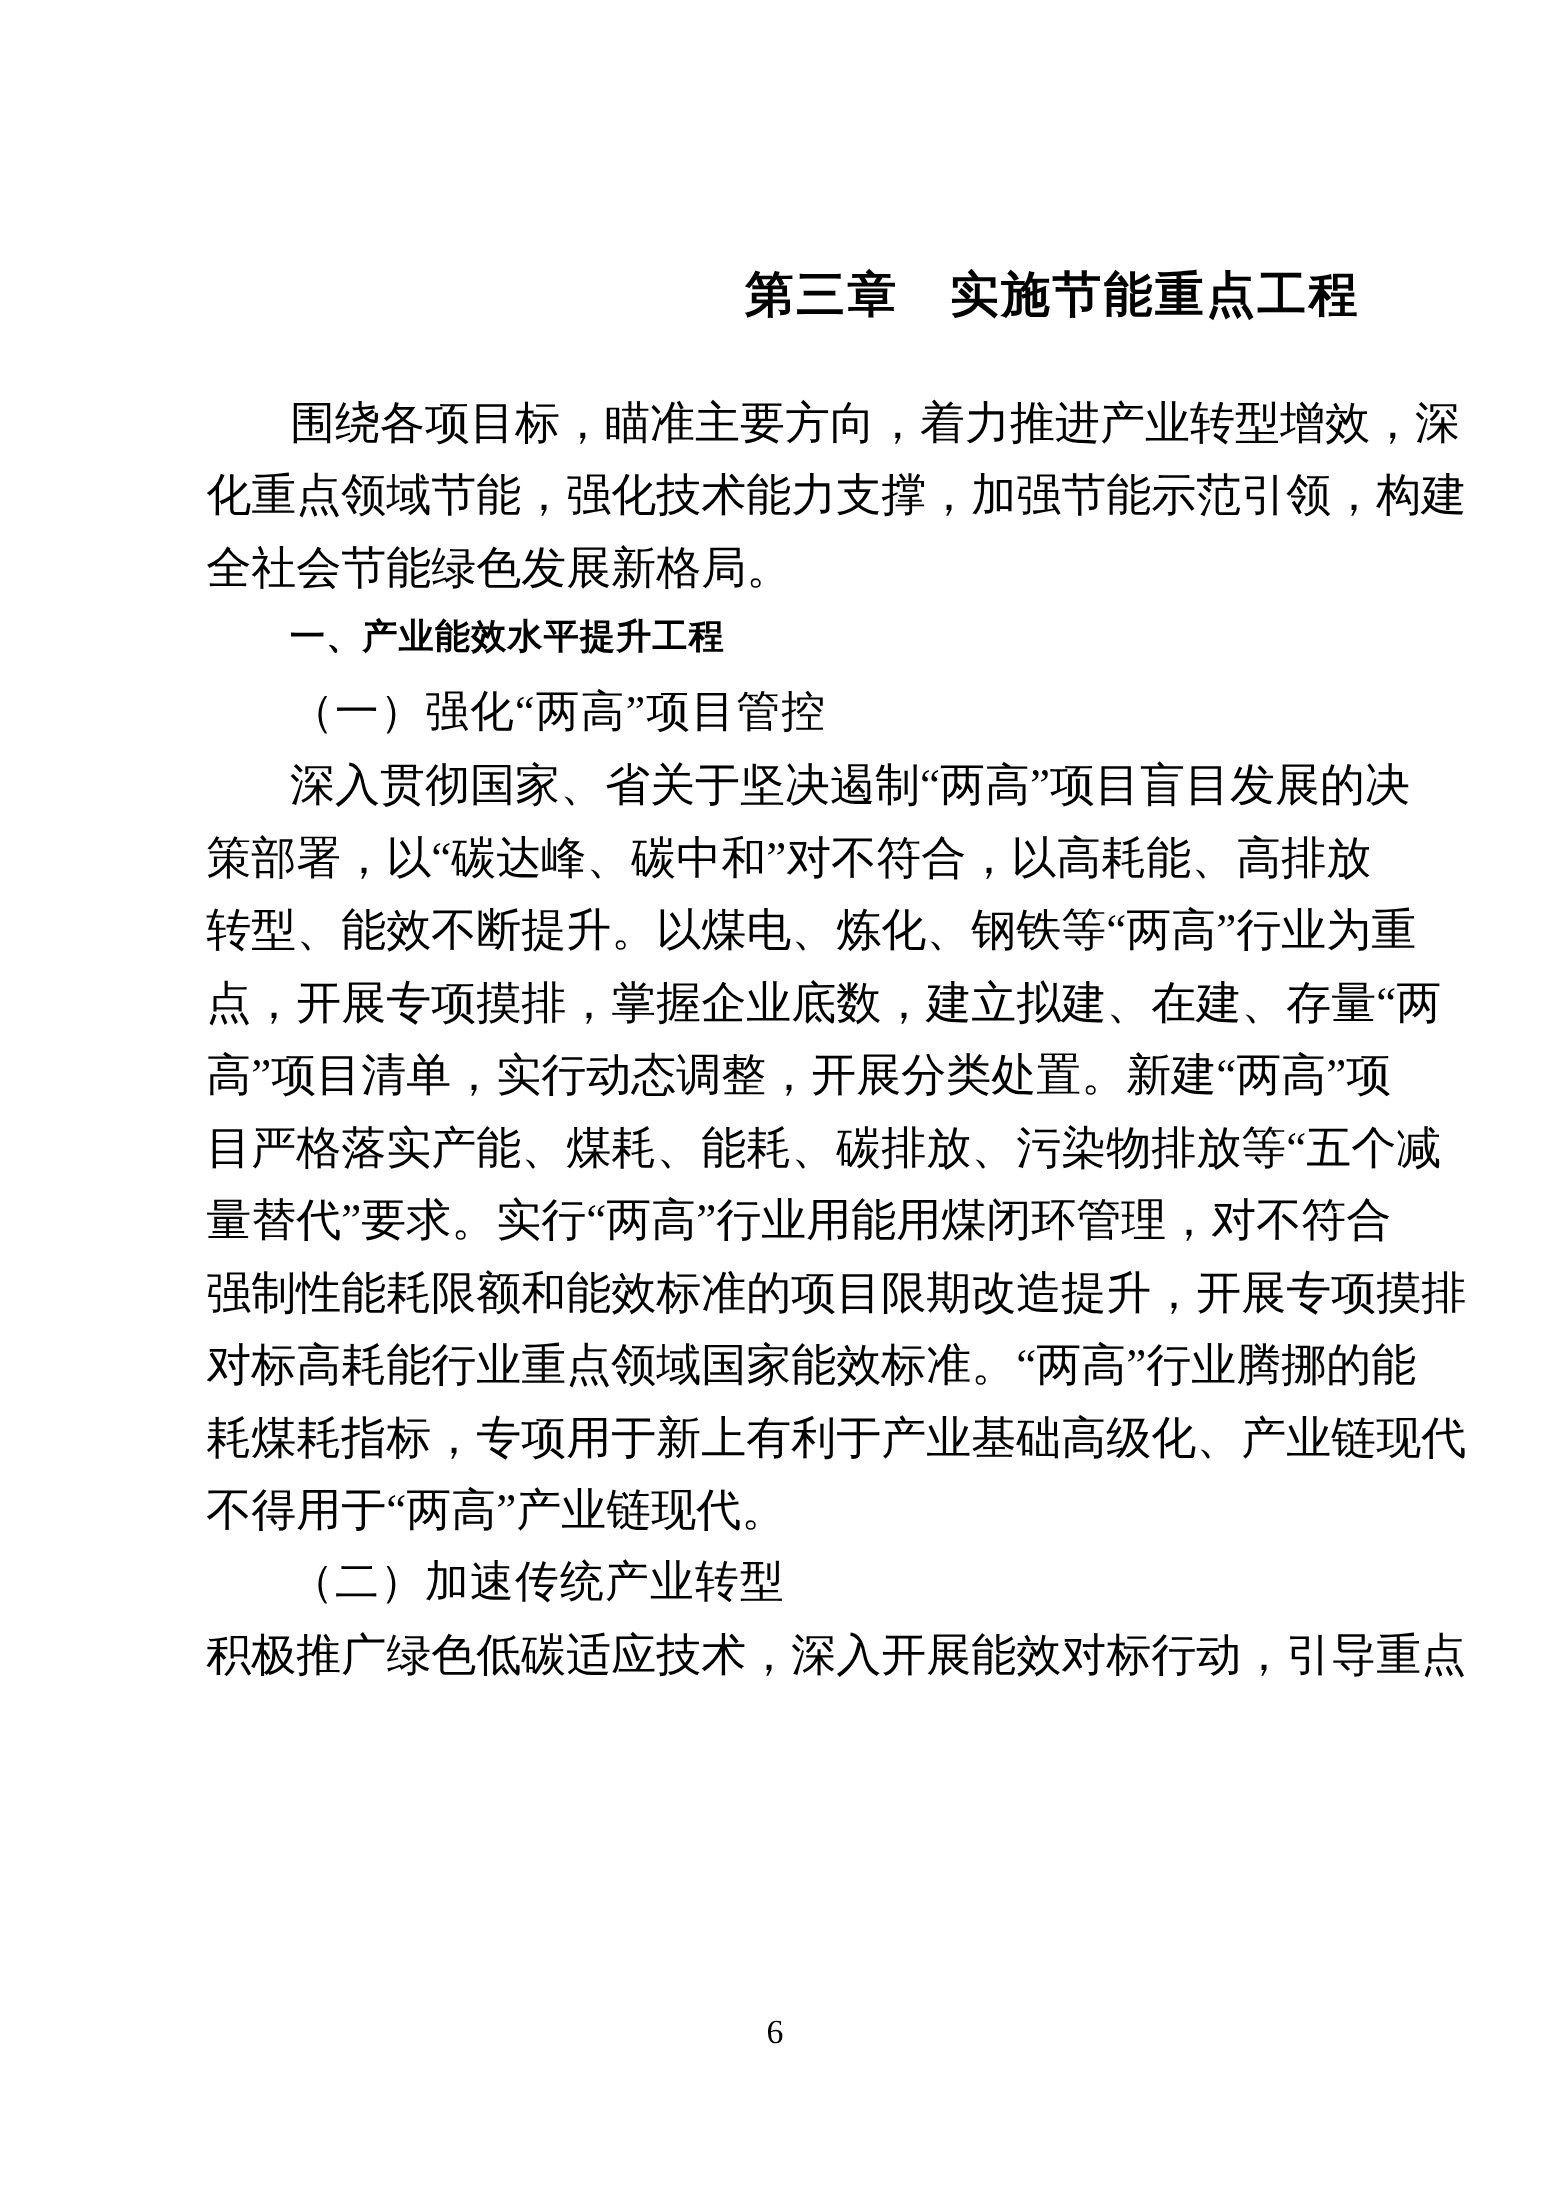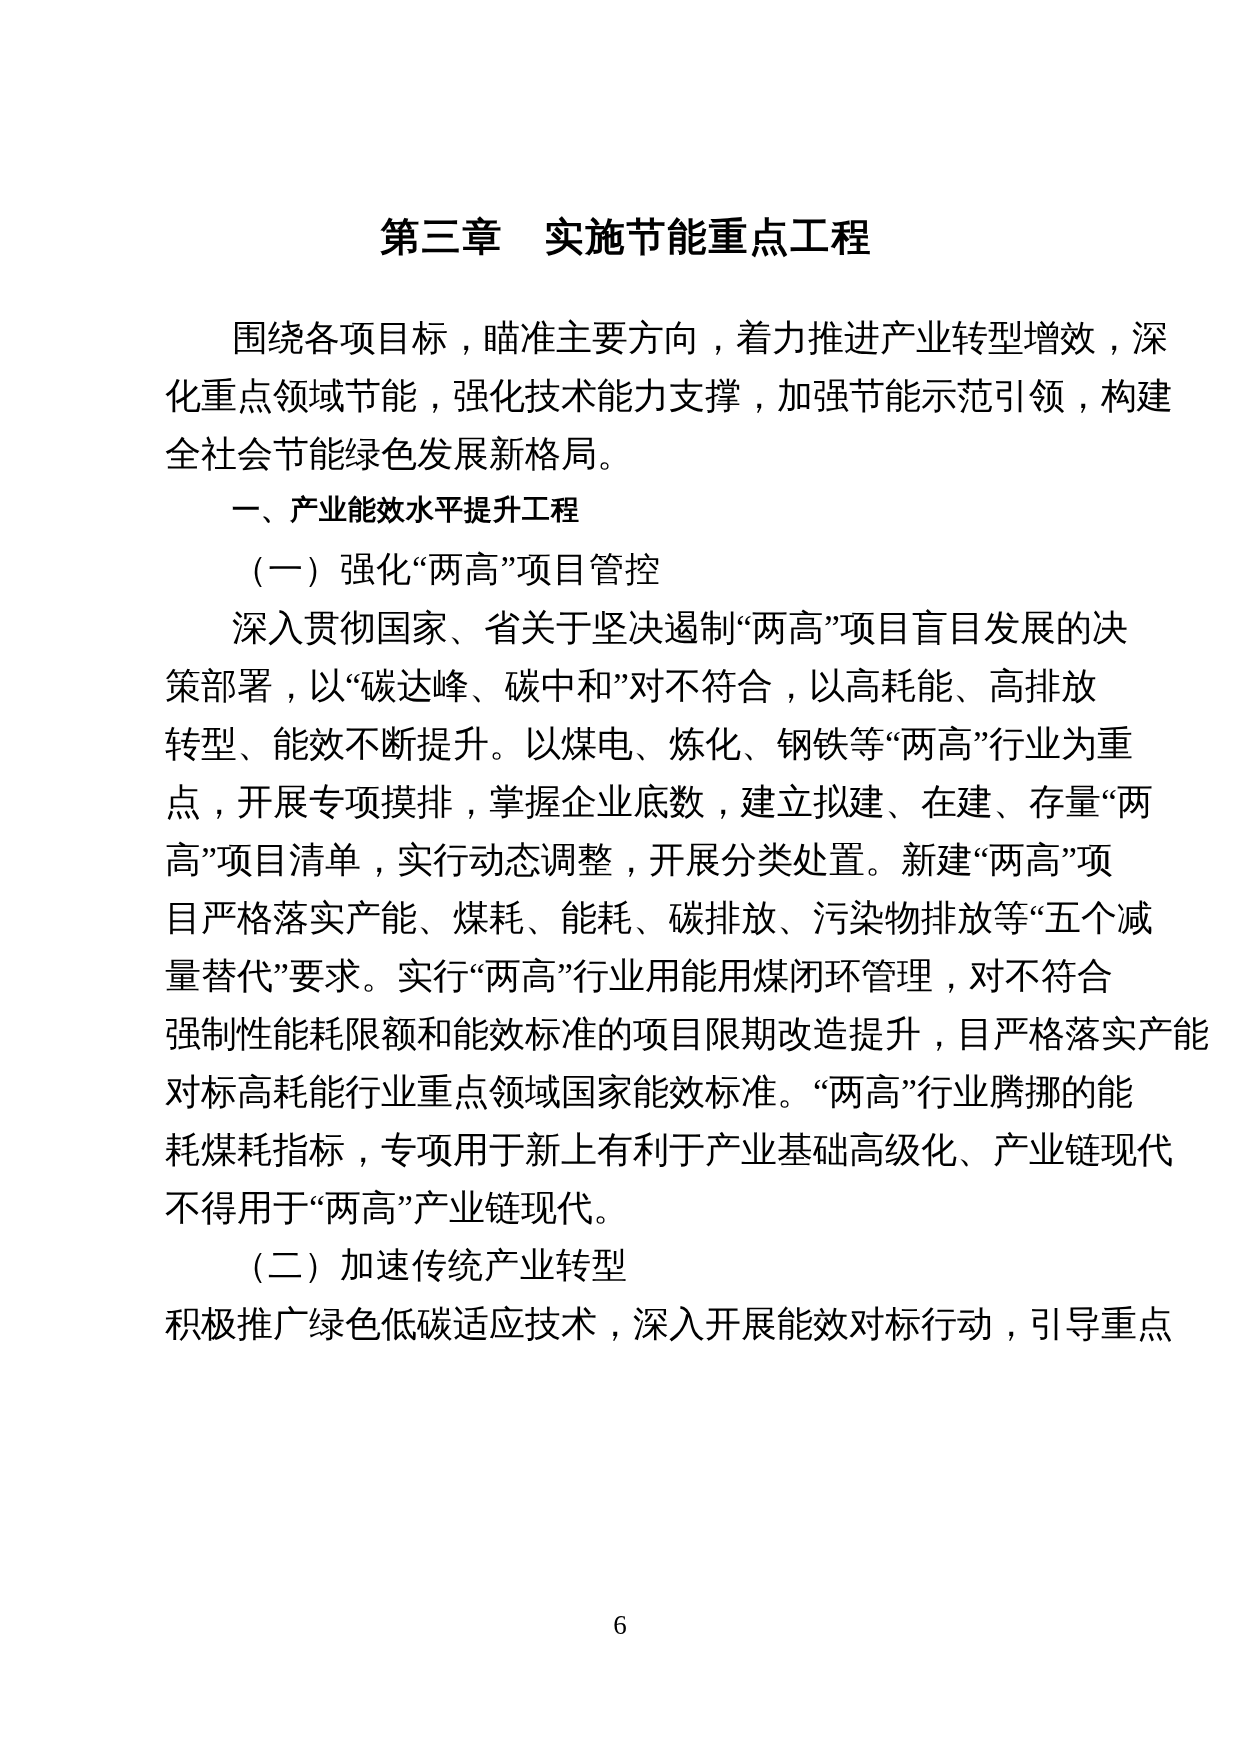--- a/index.html
+++ b/index.html
@@ -14,21 +14,21 @@
     background: #ffffff;
     color: #000000;
     font-family: "Liberation Serif", serif;
     overflow: hidden;
   }
   .doc-title {
     position: absolute;
     top: 208px;
     left: 165px;
     width: 923px;
-    text-align: center;
+    text-align: right;
     font-family: "Liberation Sans", sans-serif;
     font-weight: 700;
     font-size: 39px;
     line-height: 58px;
     letter-spacing: 2px;
     white-space: pre;
   }
   .textcol {
     position: absolute;
     left: 165px;
@@ -89,21 +89,21 @@
 
     <div class="tline h2 indent">（一）强化“两高”项目管控</div>
 
     <div class="tline indent">深入贯彻国家、省关于坚决遏制“两高”项目盲目发展的决</div>
     <div class="tline">策部署，以“碳达峰、碳中和”对不符合，以高耗能、高排放</div>
     <div class="tline">转型、能效不断提升。以煤电、炼化、钢铁等“两高”行业为重</div>
     <div class="tline">点，开展专项摸排，掌握企业底数，建立拟建、在建、存量“两</div>
     <div class="tline">高”项目清单，实行动态调整，开展分类处置。新建“两高”项</div>
     <div class="tline">目严格落实产能、煤耗、能耗、碳排放、污染物排放等“五个减</div>
     <div class="tline">量替代”要求。实行“两高”行业用能用煤闭环管理，对不符合</div>
-    <div class="tline">强制性能耗限额和能效标准的项目限期改造提升，目严格落实产能</div>
+    <div class="tline">强制性能耗限额和能效标准的项目限期改造提升，开展专项摸排</div>
     <div class="tline">对标高耗能行业重点领域国家能效标准。“两高”行业腾挪的能</div>
     <div class="tline">耗煤耗指标，专项用于新上有利于产业基础高级化、产业链现代</div>
     <div class="tline end">不得用于“两高”产业链现代。</div>
 
     <div class="tline h2 indent">（二）加速传统产业转型</div>
 
     <div class="tline">积极推广绿色低碳适应技术，深入开展能效对标行动，引导重点</div>
   </div>
 
   <div class="page-num">6</div>

